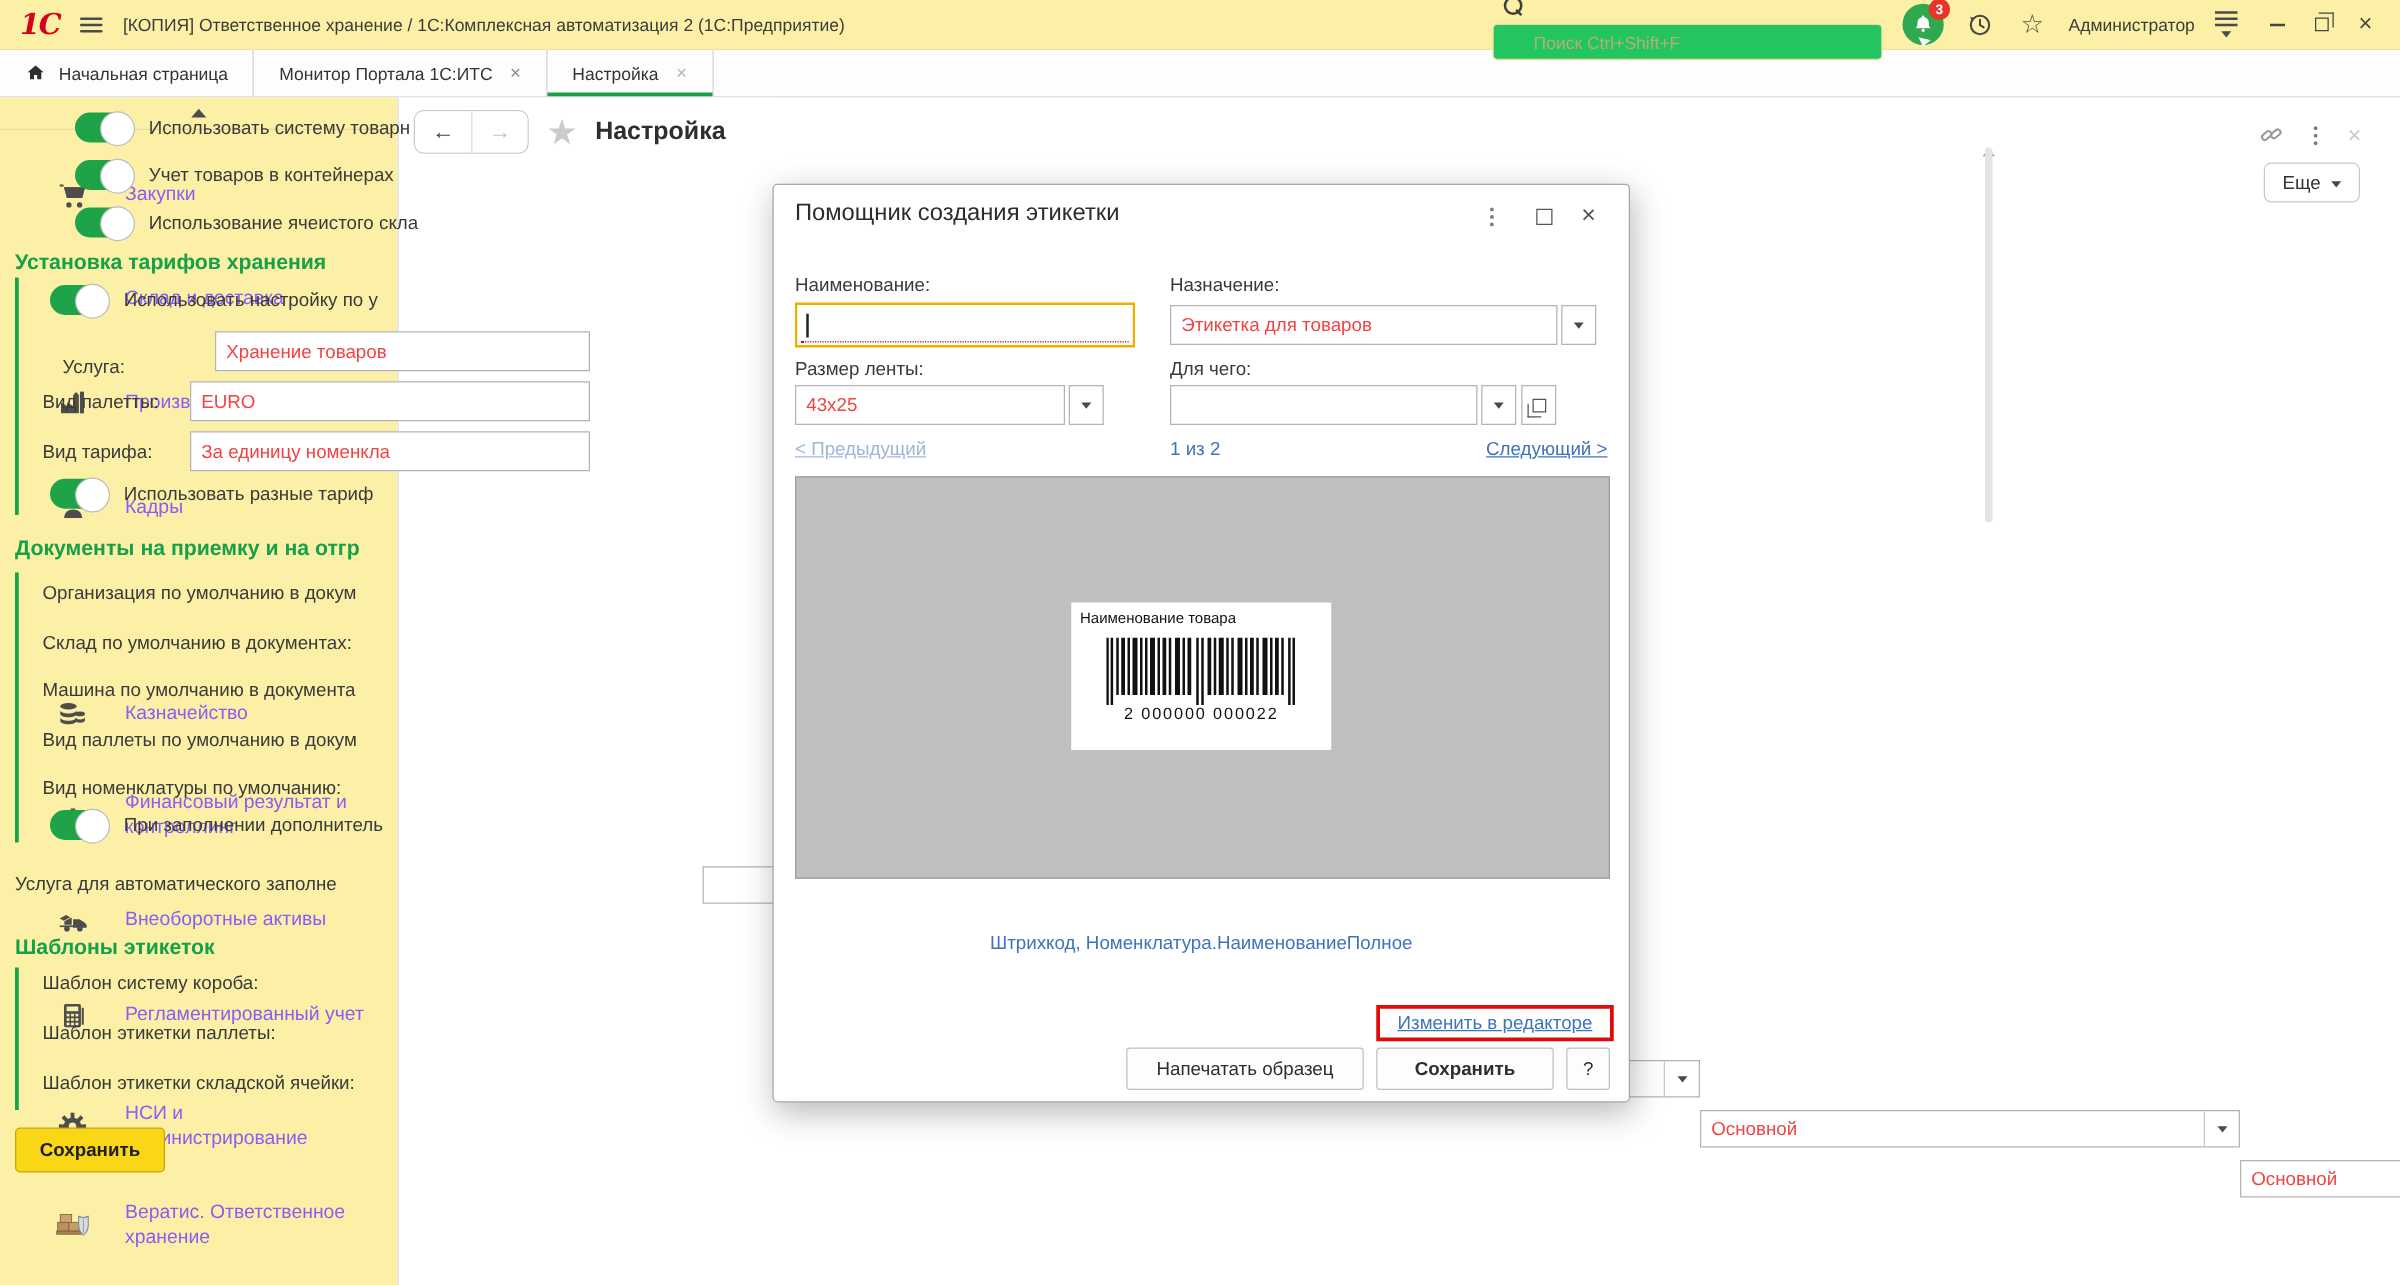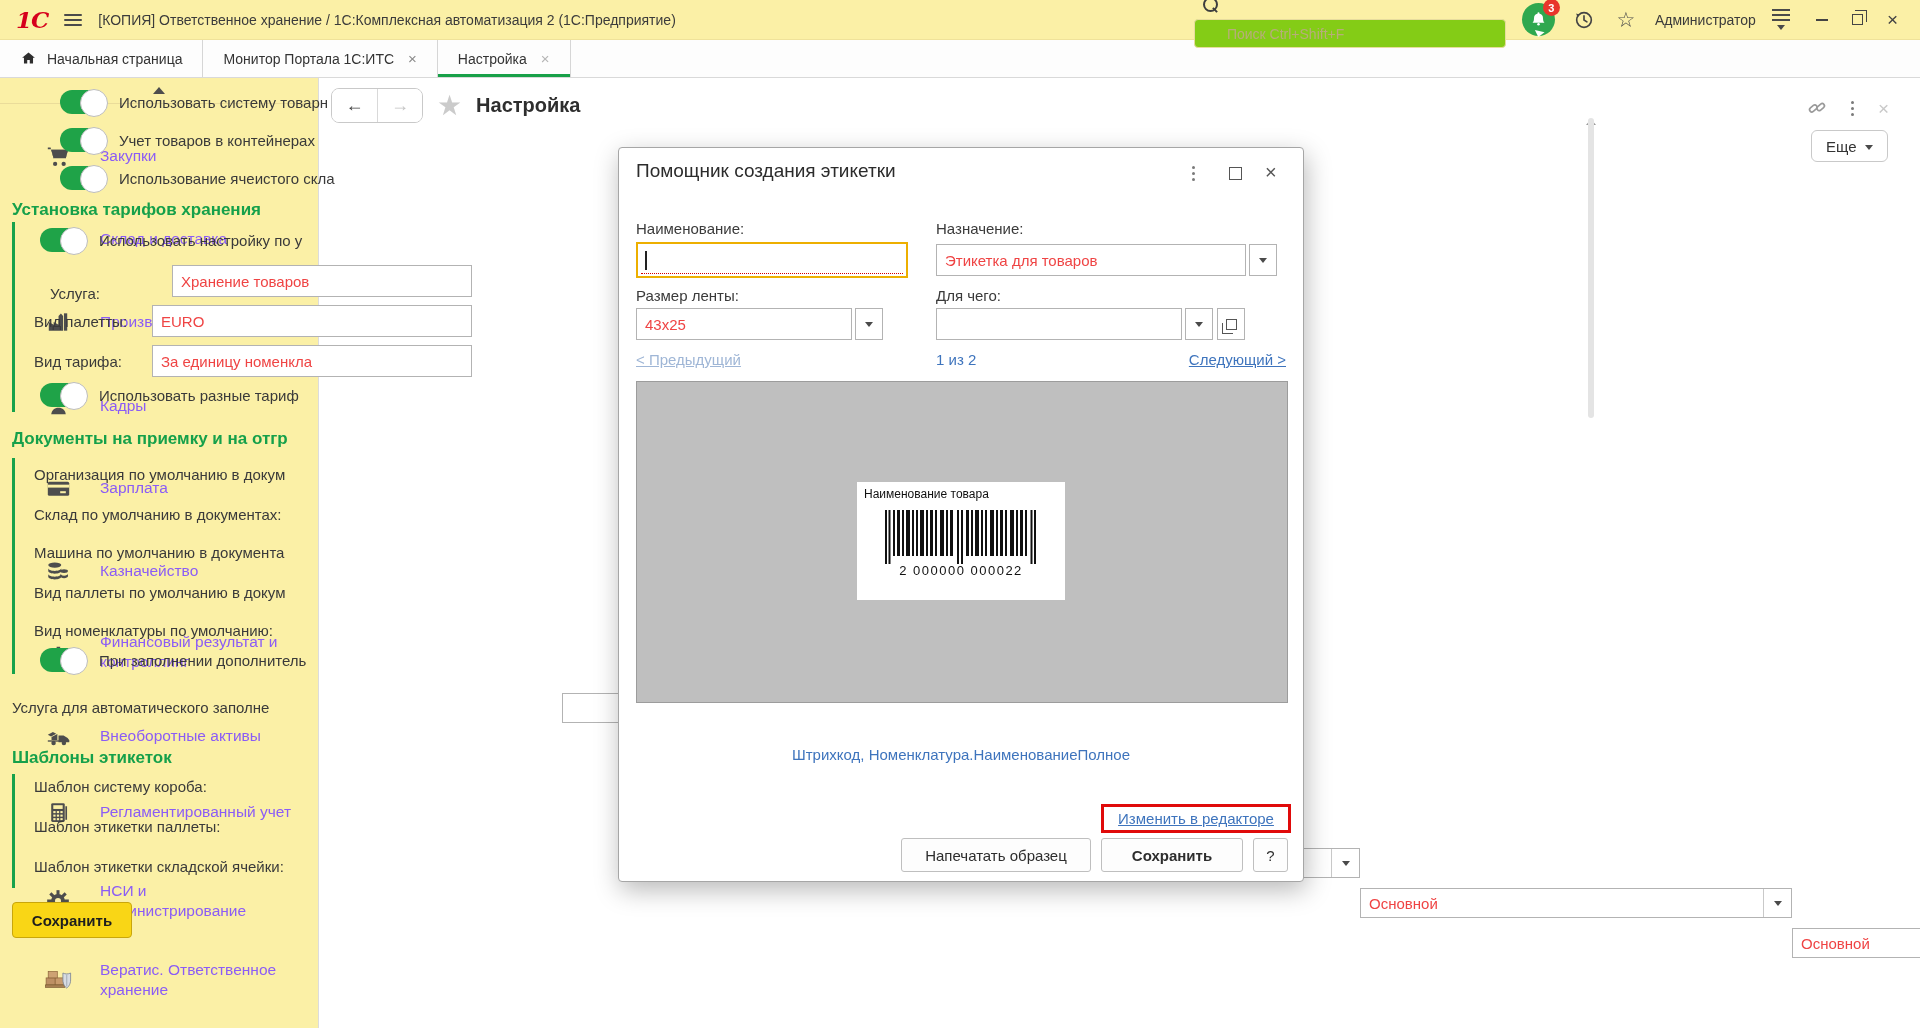--- a/index.html
+++ b/index.html
@@ -7,21 +7,21 @@
   body { font-family:"Liberation Sans","DejaVu Sans",sans-serif; color:#333; background:#fff; }
   .screen { position:relative; width:1920px; height:1028px; overflow:hidden; display:flex; flex-direction:column; }
 
   
   .titlebar { height:40px; background:#FBF0A6; display:flex; align-items:center; padding:0 16px; gap:16px; flex:0 0 auto; border-bottom:1px solid #EFE29A; }
   .logo { font-family:"DejaVu Serif",serif; font-style:italic; font-weight:bold; font-size:23px; color:#D6001C; letter-spacing:-1px; }
   .burger { display:flex; flex-direction:column; gap:3px; width:18px; cursor:pointer; }
   .burger span { height:2px; background:#4a4a4a; border-radius:1px; }
   .app-title { font-size:14px; color:#3b3b3b; flex:1; white-space:nowrap; overflow:hidden; }
   .search-wrap { position:relative; width:312px; }
-  .search-input { width:312px; height:29px; background:#84cc16; border:1px solid #E7DC9E; border-radius:4px; padding:0 10px 0 32px; font-size:14px; color:#555; outline:none; font-family:inherit;margin-top:28px; }
+  .search-input { width:312px; height:29px; background:#22c55e; border:1px solid #E7DC9E; border-radius:4px; padding:0 10px 0 32px; font-size:14px; color:#555; outline:none; font-family:inherit;margin-top:28px; }
   .search-input::placeholder { color:#B7AD7A; }
   .mag { position:absolute; left:9px; top:6px; width:16px; height:16px; }
   .mag::before { content:""; position:absolute; width:11px; height:11px; border:2px solid #3e3e3e; border-radius:50%; }
   .mag::after { content:""; position:absolute; width:2px; height:6px; background:#3e3e3e; transform:rotate(-45deg); left:11px; top:10px; }
   .bell-wrap { position:relative; width:33px; height:33px; }
   .bell-circle { width:33px; height:33px; border-radius:50%; background:#2FA84F; display:flex; align-items:center; justify-content:center; position:relative; }
   .bell-circle::after { content:""; position:absolute; bottom:-1px; left:12px; border-left:5px solid transparent; border-right:5px solid transparent; border-top:6px solid #fff; transform:rotate(14deg); }
   .badge { position:absolute; top:-4px; right:-5px; min-width:17px; height:17px; border-radius:9px; background:#E8352B; color:#fff; font-size:11px; font-weight:bold; display:flex; align-items:center; justify-content:center; padding:0 3px; }
   .tb-icon { display:flex; align-items:center; justify-content:center; width:26px; height:26px; }
   .star-glyph { font-size:21px; color:#4a4a4a; line-height:1; }
@@ -220,30 +220,20 @@
         <span class="s-label">Производство</span>
       </div>
       <div class="side-item" style="top:314px">
         <span class="s-icon">
             <svg width="25" height="25" viewBox="0 0 24 24" fill="#4d4d4d">
               <circle cx="12" cy="7.4" r="3.6"></circle>
               <path d="M5 19.5c.5-4.2 3.1-6.4 7-6.4s6.5 2.2 7 6.4z"></path>
             </svg>
           </span>
         <span class="s-label">Кадры</span>
-      </div>
-      <div class="side-item" style="top:396px">
-        <span class="s-icon">
-            <svg width="27" height="27" viewBox="0 0 24 24">
-              <rect x="2.5" y="6" width="19" height="12.4" rx="1.4" fill="#4d4d4d"></rect>
-              <rect x="2.5" y="8.6" width="19" height="2.6" fill="#FBF0A6"></rect>
-              <rect x="13.5" y="14.4" width="5" height="1.8" fill="#FBF0A6"></rect>
-            </svg>
-          </span>
-        <span class="s-label">Зарплата</span>
       </div>
       <div class="side-item" style="top:479px">
         <span class="s-icon">
             <svg width="26" height="26" viewBox="0 0 24 24" fill="#4d4d4d">
               <ellipse cx="9" cy="6.5" rx="6" ry="2.4"></ellipse>
               <path d="M3 9.5c0 1.3 2.7 2.4 6 2.4s6-1.1 6-2.4v2.6c0 1.3-2.7 2.4-6 2.4s-6-1.1-6-2.4z"></path>
               <path d="M3 14.8c0 1.3 2.7 2.4 6 2.4s6-1.1 6-2.4v2.6c0 1.3-2.7 2.4-6 2.4s-6-1.1-6-2.4z"></path>
               <ellipse cx="17.6" cy="12.1" rx="3.6" ry="1.7"></ellipse>
               <path d="M14 14.6c0 .9 1.6 1.7 3.6 1.7s3.6-.8 3.6-1.7v2.3c0 .9-1.6 1.7-3.6 1.7S14 17.8 14 16.9z"></path>
             </svg>

